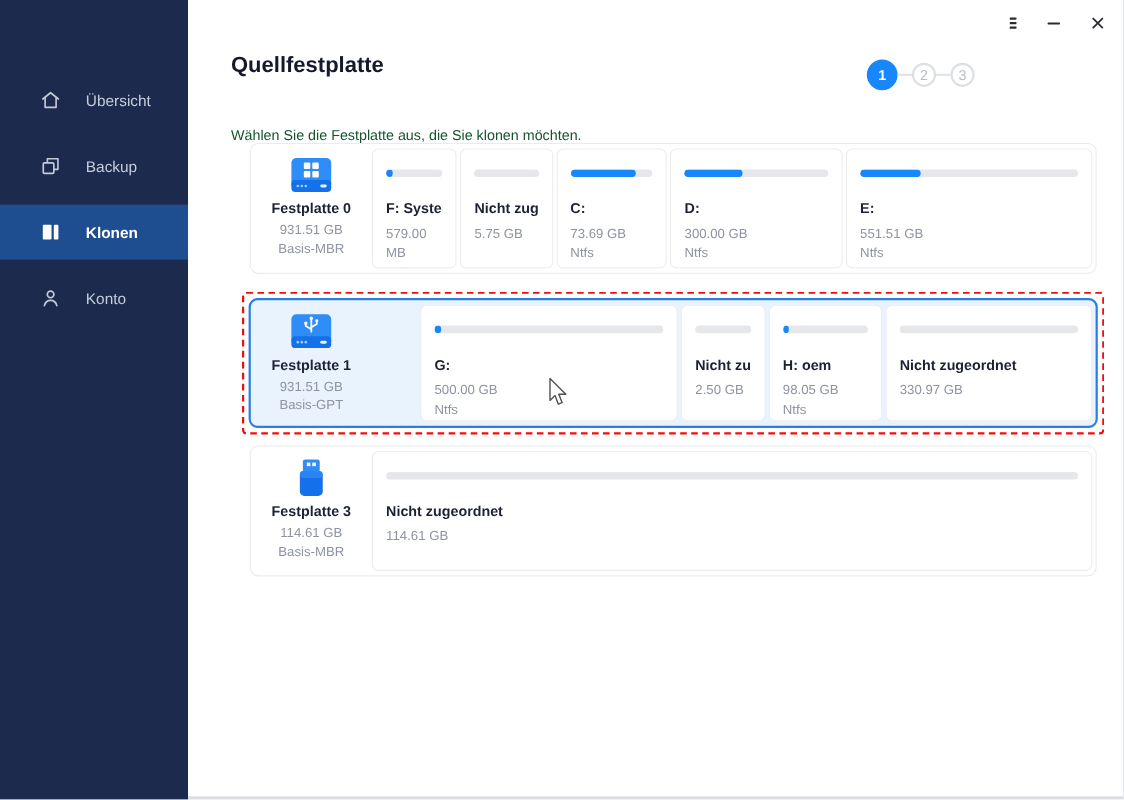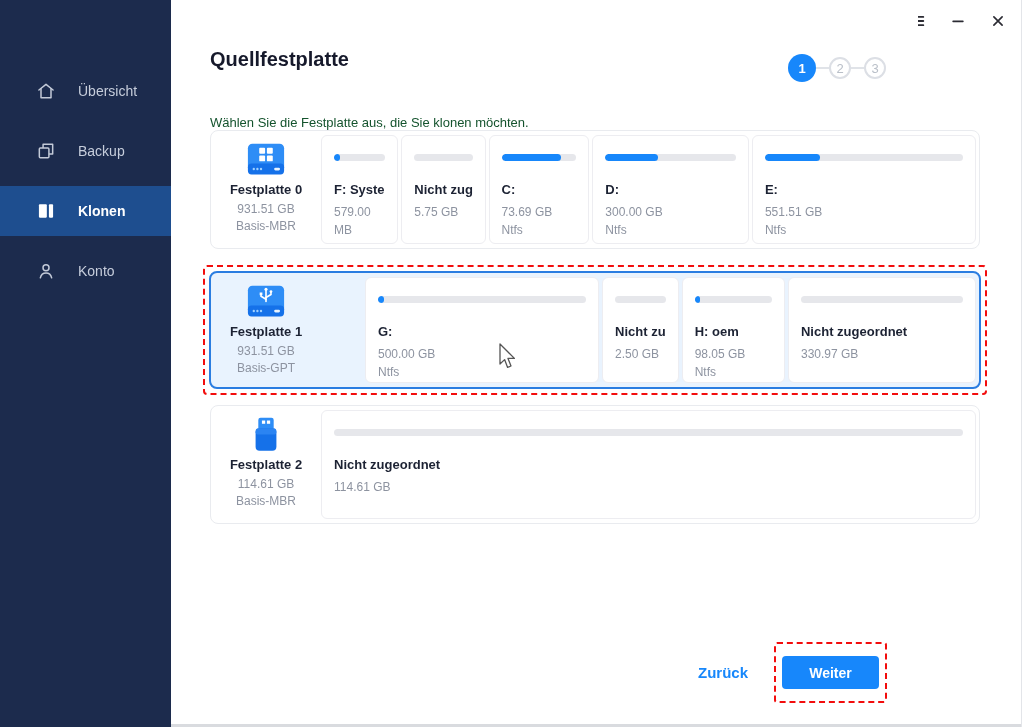--- a/index.html
+++ b/index.html
@@ -47,21 +47,21 @@
   .page-subtitle{position:absolute;left:39px;top:82px;font-size:13px;color:#14532d;margin-top:33px;}
 
   
   .steps{position:absolute;top:54px;right:32px;display:flex;align-items:center;}
   .step{display:flex;align-items:center;justify-content:center;border-radius:50%;font-size:13px;}
   .step.current{width:28px;height:28px;background:var(--accent);color:#fff;font-weight:bold;}
   .step.todo{width:22px;height:22px;border:2px solid #dcdfe5;color:#b9bfc8;background:#fff;}
   .step-line{width:13px;height:2px;background:#e0e3e8;}
 
   
-  .disk-list{position:absolute;left:39px;top:130px;width:770px;}
+  .disk-list{position:absolute;left:56px;top:130px;width:770px;}
   .row-wrap{margin-bottom:16px;}
   .row-wrap.selected{border:2px dashed var(--red);border-radius:4px;padding:4px;margin:9px -7px 10px;}
   .disk-row{display:flex;height:119px;border:1px solid var(--border);border-radius:8px;background:#fff;cursor:pointer;}
   .row-wrap.selected .disk-row{border:2px solid #2a7de1;background:#e9f3fe;height:118px;gap:44px;}
   .disk-info{width:110px;flex:none;display:flex;flex-direction:column;align-items:center;padding-top:10px;}
   .disk-info .d-icon{width:42px;height:38px;}
   .disk-info .d-icon svg{width:42px;height:38px;display:block;}
   .disk-name{margin-top:3px;font-size:13px;font-weight:600;color:var(--dark);}
   .disk-meta{margin-top:4px;font-size:12px;color:var(--gray);line-height:1.45;text-align:center;}
   .parts{flex:1;display:flex;gap:3px;padding:4px 3px 4px 0;}
@@ -283,38 +283,32 @@
       <div class="disk-info">
         <span class="d-icon">
                 <svg viewBox="0 0 46 42">
                   <rect x="14.5" y="2" width="17" height="13" rx="2.5" fill="#2e8df6"></rect>
                   <rect x="18.5" y="5" width="3.6" height="3.6" fill="#fff"></rect>
                   <rect x="24" y="5" width="3.6" height="3.6" fill="#fff"></rect>
                   <rect x="11.5" y="13.5" width="23" height="25" rx="4.5" fill="#1571e9"></rect>
                   <rect x="11.5" y="13.5" width="23" height="7" rx="3.5" fill="#2b84f2"></rect>
                 </svg>
               </span>
-        <div class="disk-name">Festplatte 2</div>
+        <div class="disk-name">Festplatte 3</div>
         <div class="disk-meta"><span>114.61 GB</span><br><span>Basis-MBR</span></div>
       </div>
       <div class="parts">
               <div class="part" style="flex: 655 1 0px;">
     <div class="bar"></div>
     <div class="p-label">Nicht zugeordnet</div>
     <div class="p-meta"><span>114.61 GB</span></div>
   </div>
             </div>
     </div>
   </div>
       </div>
 
-    <div class="footer">
-      <span class="back-link">Zurück</span>
-      <span class="next-wrap">
-        <button class="next-btn">Weiter</button>
-      </span>
-    </div>
   </main>
 
   <svg class="cursor" viewBox="0 0 20 29">
     <path d="M3 1 L3 21 L7.6 16.6 L10.6 24.4 L14 23 L11 15.4 L17.4 15.4 Z" fill="#fff" stroke="#555" stroke-width="1.3" stroke-linejoin="round"></path>
   </svg>
 </div>
 
 </body></html>

